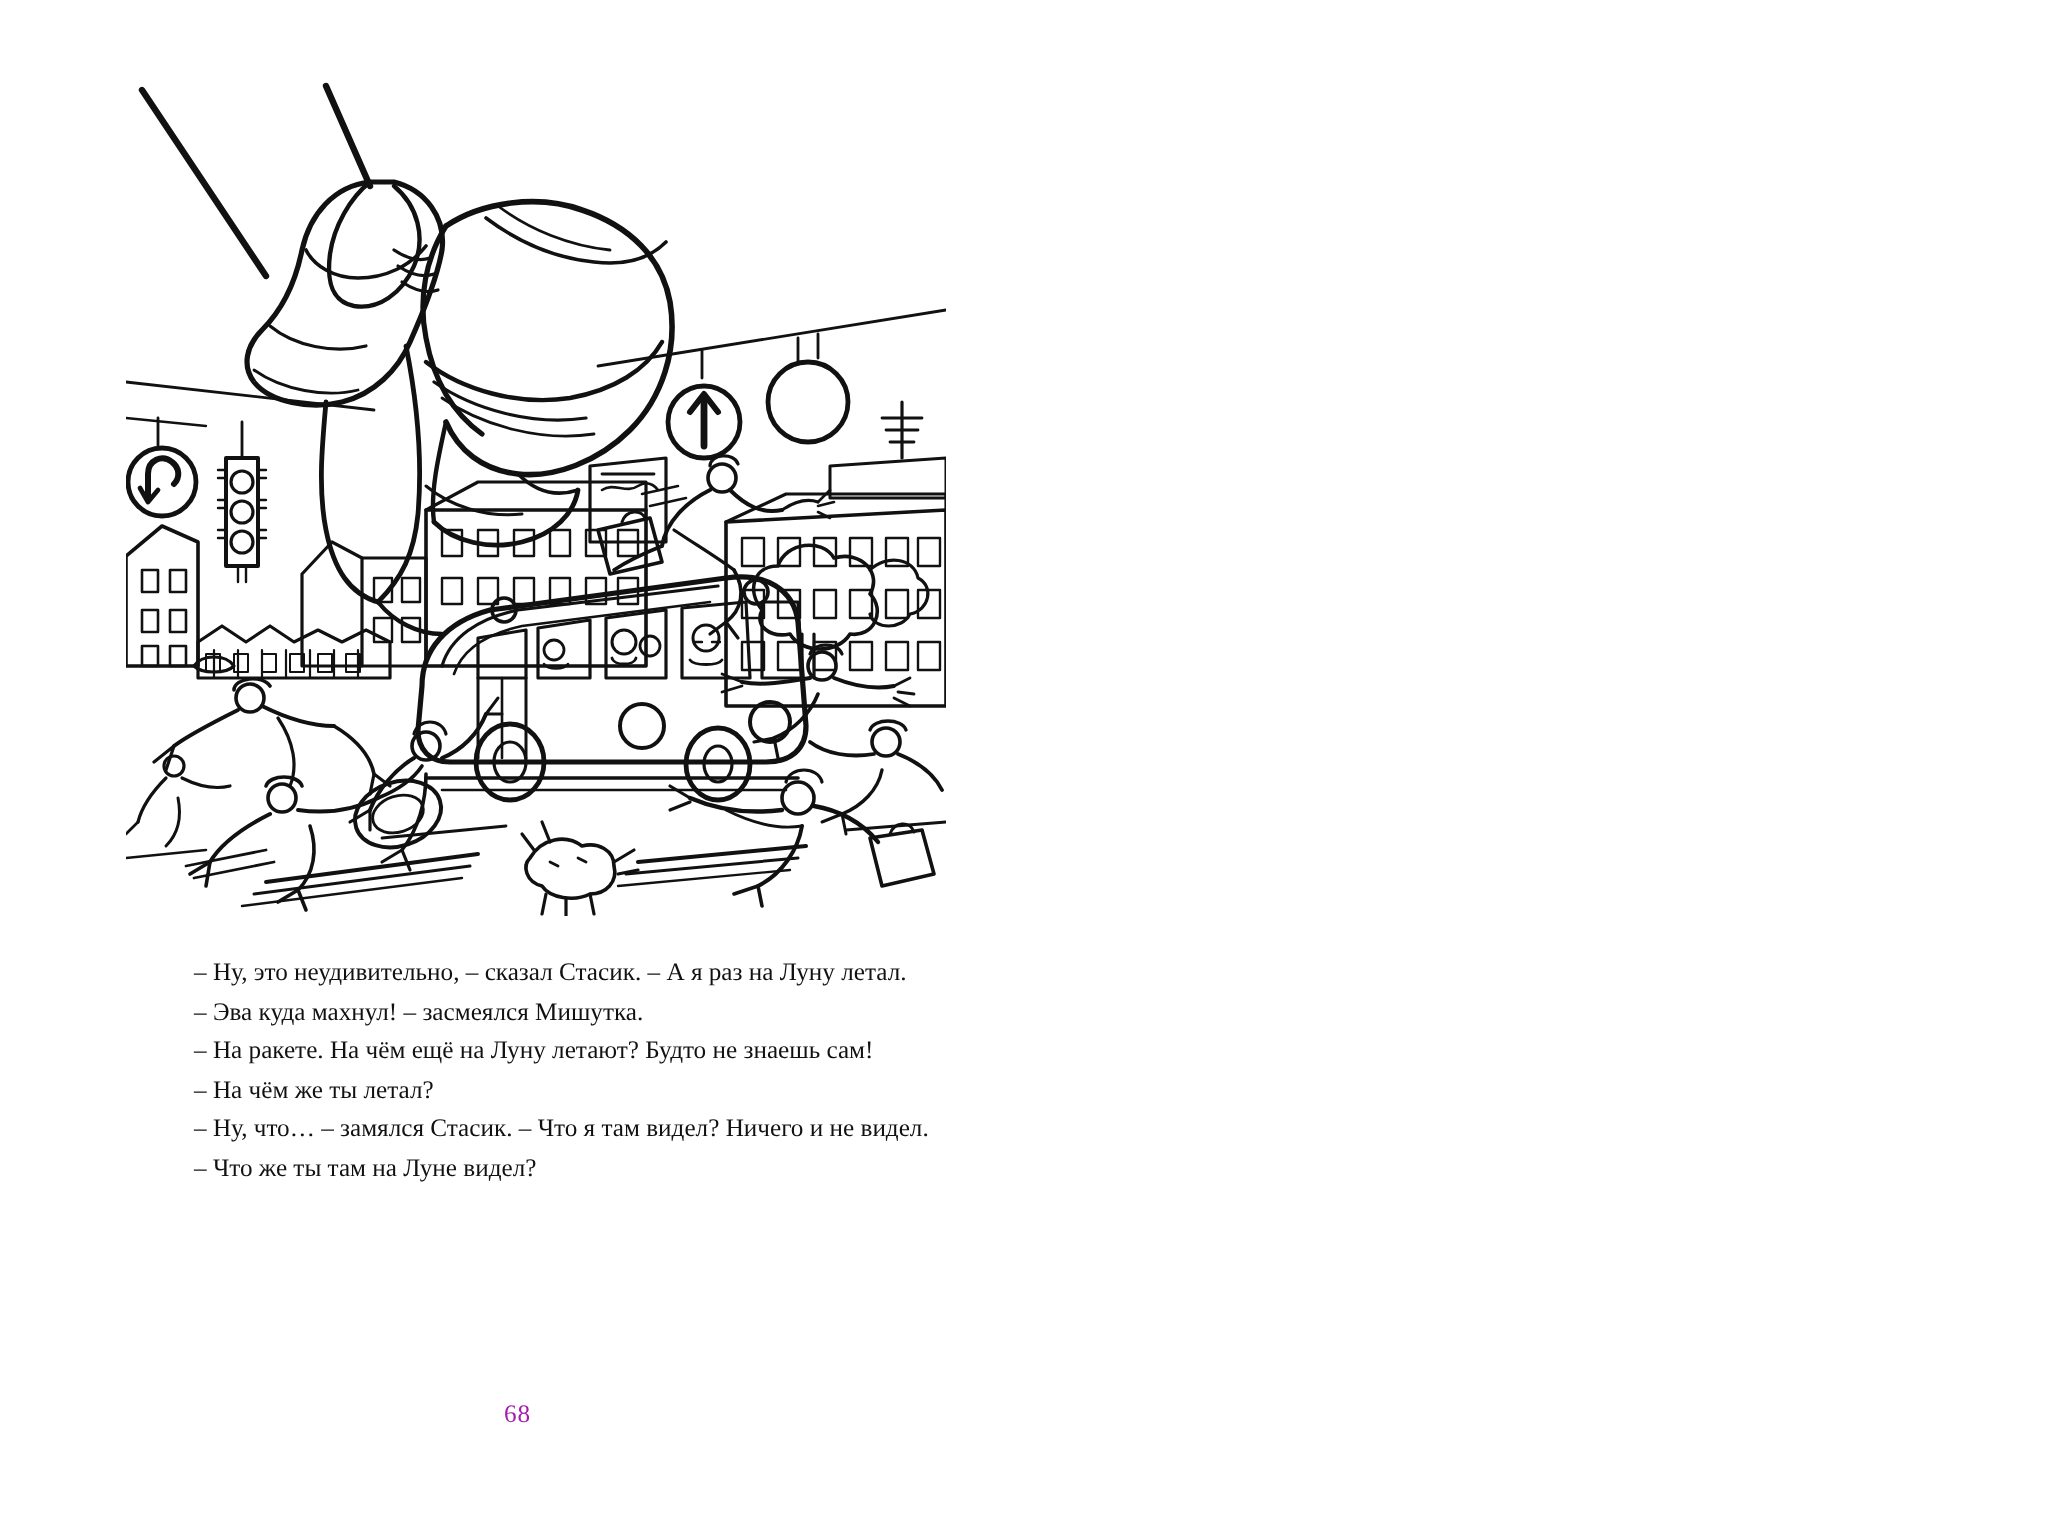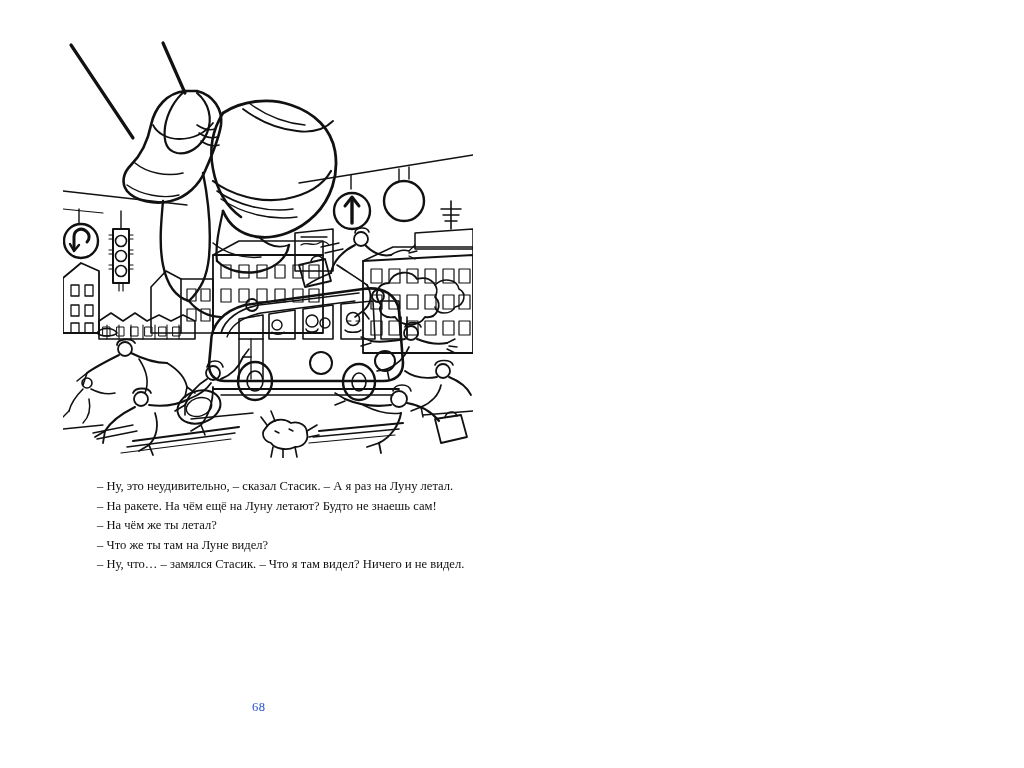--- a/index.html
+++ b/index.html
@@ -45,21 +45,21 @@
   }
 
   .text-left {
     left: 75px; top: 477px;
     width: 393px;
   }
 
   .folio {
     position: absolute;
     font-size: 12.6px;
-    color: #1d4ed8;
+    color: #a21caf;
     letter-spacing: 0.5px;
   }
   .folio-left  { left: 252px; top: 700px; }
 </style>
 </head>
 <body>
 
 <div class="spread">
 
   <div class="page page-left">
@@ -351,24 +351,25 @@
           <path d="M128 386 L190 380" stroke-width="1.4"></path>
           <path d="M0 396 L40 392" stroke-width="1.3"></path>
           <path d="M360 382 L410 378" stroke-width="1.4"></path>
 
         </g>
       </svg>
     </div>
 
     <div class="textblock text-left">
       <p>– Ну, это неудивительно, – сказал Стасик. – А я раз на Луну летал.</p>
+      <p>– Эва куда махнул! – засмеялся Мишутка.</p>
       <p>– На ракете. На чём ещё на Луну летают? Будто не знаешь сам!</p>
       <p>– На чём же ты летал?</p>
+      <p>– Ну, что… – замялся Стасик. – Что я там видел? Ничего и не видел.</p>
       <p>– Что же ты там на Луне видел?</p>
-      <p>– Ну, что… – замялся Стасик. – Что я там видел? Ничего и не видел.</p>
     </div>
 
     <div class="folio folio-left">68</div>
   </div>
 
   <div class="page page-right">
     
 
     
   </div>

